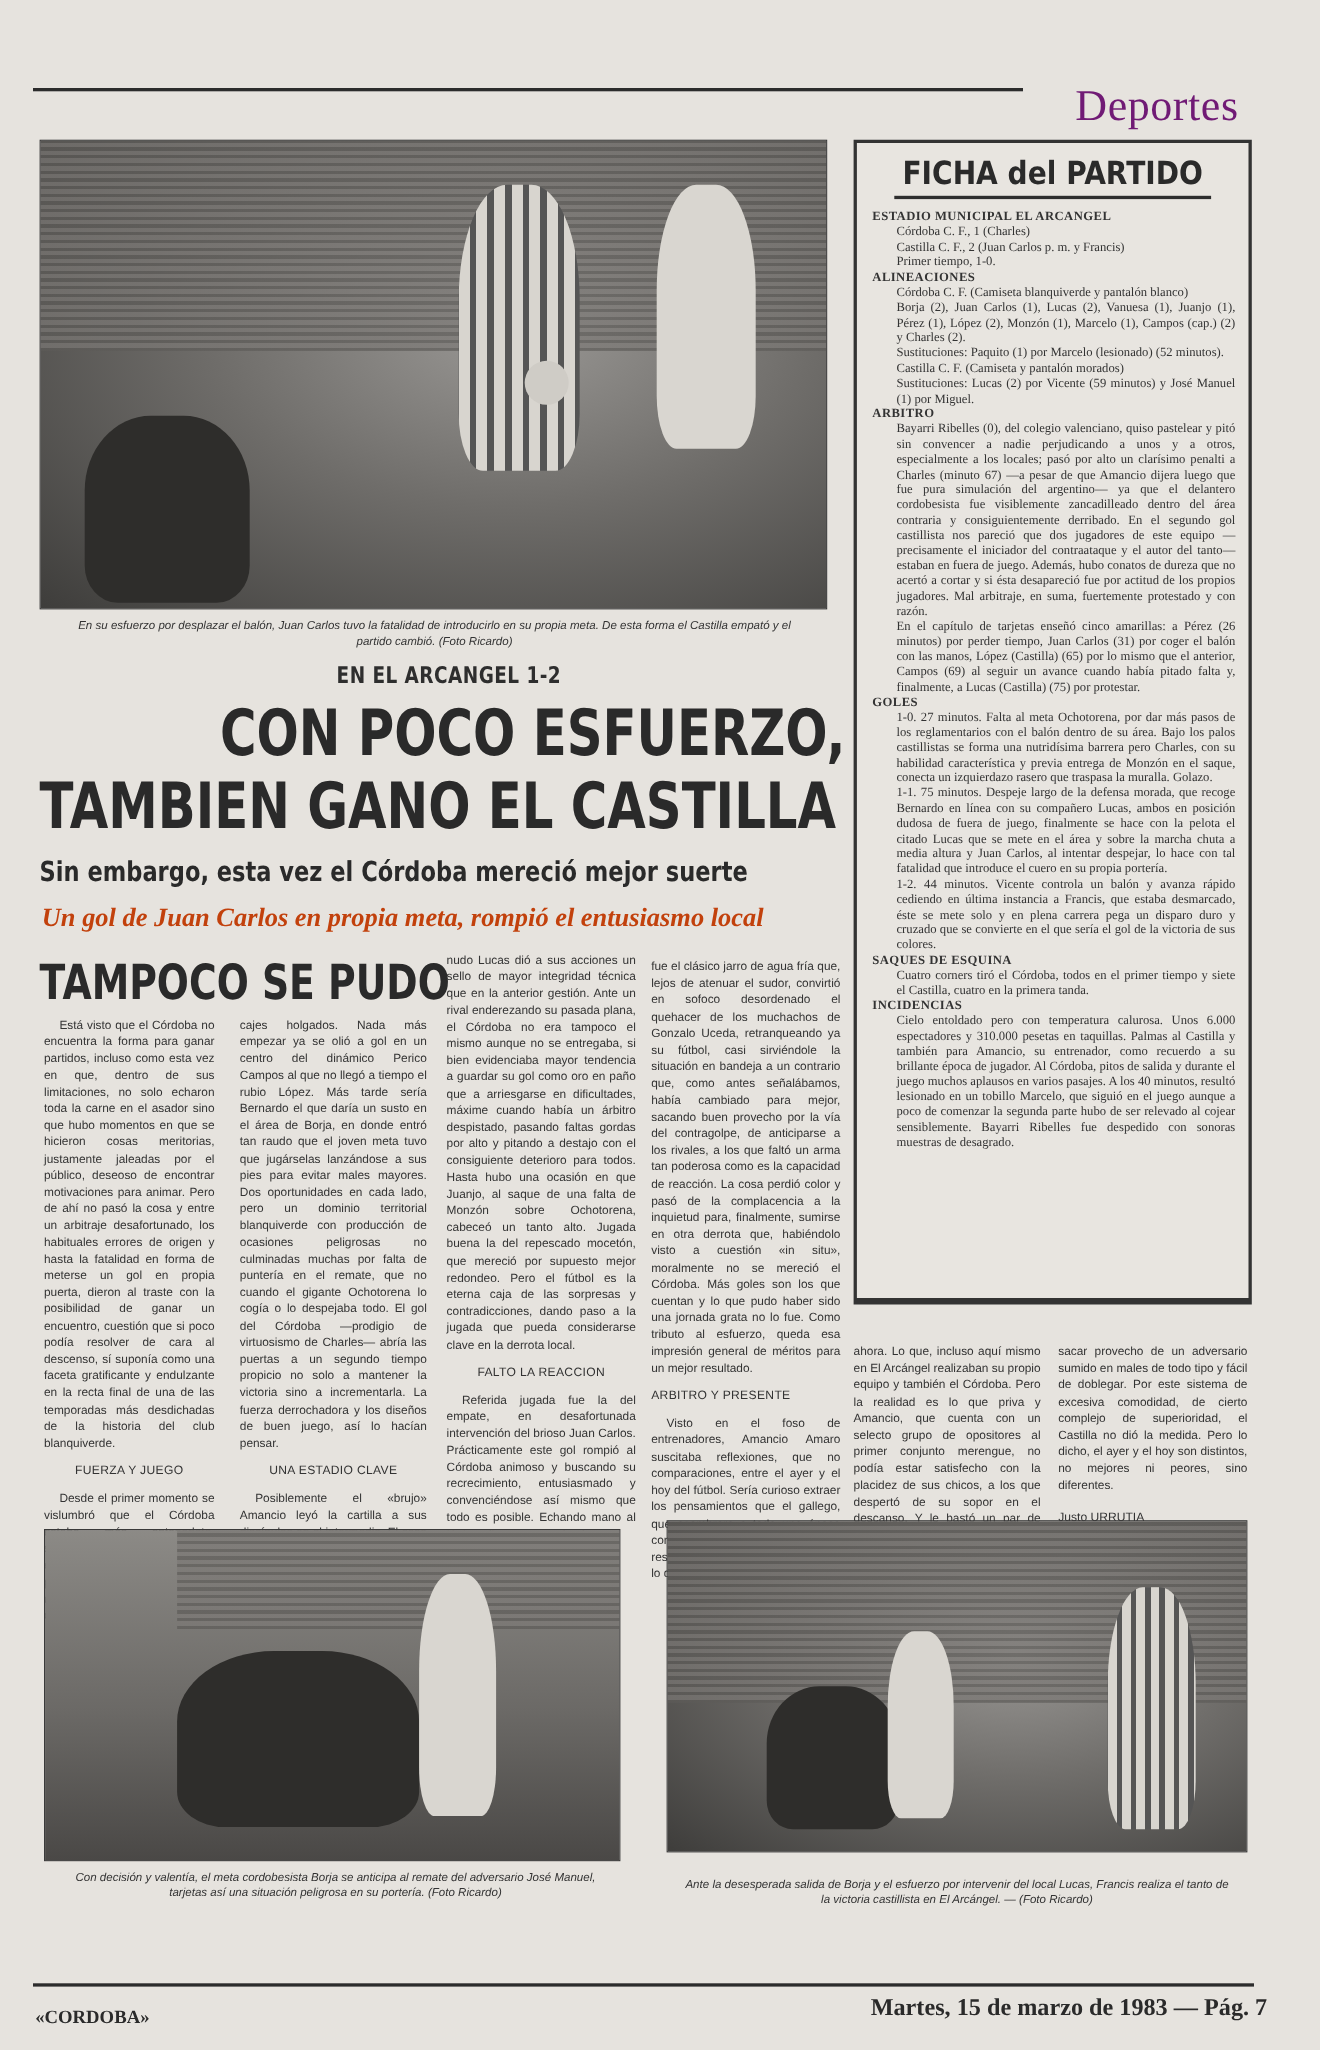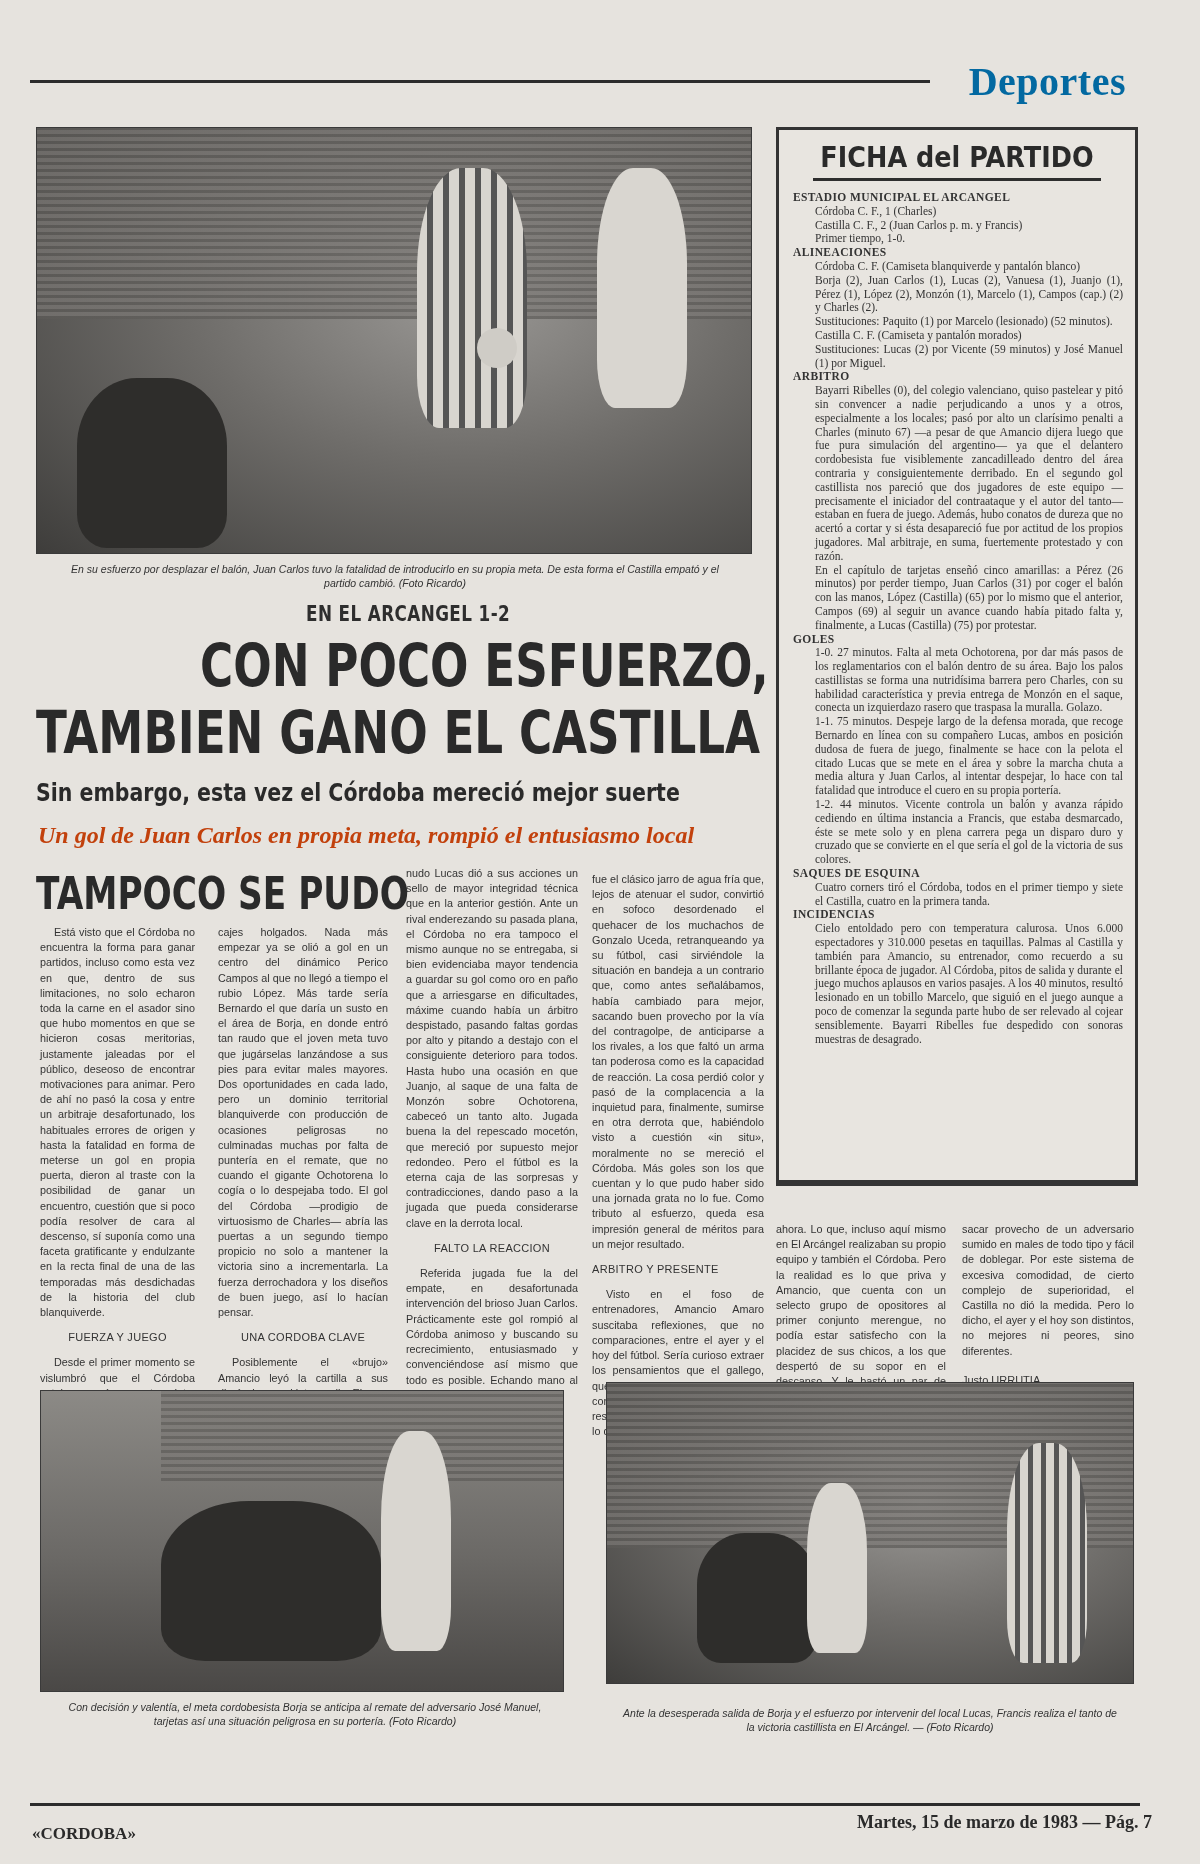--- a/index.html
+++ b/index.html
@@ -3,21 +3,21 @@
 <meta charset="utf-8">
 <style>
   html, body { margin: 0; padding: 0; }
   body {
     width: 1200px; height: 1864px; position: relative; overflow: hidden;
     background: #e6e3de;
     font-family: "DejaVu Sans", sans-serif; color: #2a2a2a;
   }
   .abs { position: absolute; }
   .rule-top { left: 30px; top: 80px; width: 900px; height: 3px; background: #2c2c2c; }
-  .section-title { right: 74px; top: 58px; font-family: "Liberation Serif", serif; font-size: 40px; font-weight: bold; color: #0369a1; letter-spacing: 0.5px; }
+  .section-title { right: 74px; top: 72px; font-family: "Liberation Serif", serif; font-size: 40px; font-weight: normal; color: #701a75; letter-spacing: 0.5px; }
   .photo {
     background:
       radial-gradient(ellipse at 60% 40%, #9a9895 0%, #6f6d6a 45%, #3e3d3b 100%);
     border: 1px solid #3a3a3a;
   }
   .photo .stands {
     position: absolute; left: 0; top: 0; right: 0; height: 45%;
     background: repeating-linear-gradient(0deg, #5d5b58 0 3px, #7b7875 3px 7px);
     opacity: 0.7;
   }
@@ -35,21 +35,21 @@
   .col .sub.left { text-align: left; }
   .byline { margin-top: 14px; font-size: 11px; }
   .ficha { left: 776px; top: 127px; width: 356px; height: 1050px; border: 3px solid #333; border-bottom-width: 6px; background: #e8e5e0; }
   .ficha-title { font-family: "DejaVu Sans", sans-serif; font-weight: bold; font-size: 29px; color: #2a2a2a; text-align: center; margin-top: 10px; transform: scaleX(0.88); }
   .ficha-title-rule { height: 3px; background: #2e2e2e; margin: 4px 34px 10px; }
   .ficha-body { font-family: "Liberation Serif", serif; font-size: 11.5px; line-height: 13.8px; color: #333; padding: 0 12px 0 14px; text-align: justify; }
   .ficha-body .label { font-weight: bold; letter-spacing: 0.4px; margin-left: 0; }
   .ficha-body .entry { margin-left: 22px; }
   .bottom-rule { left: 30px; top: 1803px; width: 1110px; height: 3px; background: #2c2c2c; }
   .footer-left { left: 32px; top: 1824px; font-family: "Liberation Serif", serif; font-weight: bold; font-size: 17px; color: #2a2a2a; }
-  .footer-right { right: 48px; top: 1812px; font-family: "Liberation Serif", serif; font-weight: bold; font-size: 18px; color: #2a2a2a; }
+  .footer-right { right: 48px; top: 1812px; font-family: "Liberation Serif", serif; font-weight: bold; font-size: 22px; color: #2a2a2a; }
 </style>
 </head>
 <body>
 
 <div class="abs rule-top"></div>
 <div class="abs section-title">Deportes</div>
 
 <div class="abs photo" style="left:36px; top:127px; width:714px; height:425px;">
   <div class="stands"></div>
   <div class="figure" style="left:40px; top:250px; width:150px; height:170px;"></div>
@@ -67,21 +67,21 @@
 <div class="abs tampoco" style="left:36px; top:868px;">TAMPOCO SE PUDO</div>
 
 <div class="abs col" style="left:40px; top:925px; width:155px;">
   <p>Está visto que el Córdoba no encuentra la forma para ganar partidos, incluso como esta vez en que, dentro de sus limitaciones, no solo echaron toda la carne en el asador sino que hubo momentos en que se hicieron cosas meritorias, justamente jaleadas por el público, deseoso de encontrar motivaciones para animar. Pero de ahí no pasó la cosa y entre un arbitraje desafortunado, los habituales errores de origen y hasta la fatalidad en forma de meterse un gol en propia puerta, dieron al traste con la posibilidad de ganar un encuentro, cuestión que si poco podía resolver de cara al descenso, sí suponía como una faceta gratificante y endulzante en la recta final de una de las temporadas más desdichadas de la historia del club blanquiverde.</p>
   <div class="sub">FUERZA Y JUEGO</div>
   <p>Desde el primer momento se vislumbró que el Córdoba estaba más entonadete, subiendo y bajando, moviendo el balón con cierta idea, presionando sobre la parcela de un Castilla aparentemente conformista, de mar</p>
 </div>
 
 <div class="abs col" style="left:218px; top:925px; width:170px;">
   <p style="text-indent:0">cajes holgados. Nada más empezar ya se olió a gol en un centro del dinámico Perico Campos al que no llegó a tiempo el rubio López. Más tarde sería Bernardo el que daría un susto en el área de Borja, en donde entró tan raudo que el joven meta tuvo que jugárselas lanzándose a sus pies para evitar males mayores. Dos oportunidades en cada lado, pero un dominio territorial blanquiverde con producción de ocasiones peligrosas no culminadas muchas por falta de puntería en el remate, que no cuando el gigante Ochotorena lo cogía o lo despejaba todo. El gol del Córdoba —prodigio de virtuosismo de Charles— abría las puertas a un segundo tiempo propicio no solo a mantener la victoria sino a incrementarla. La fuerza derrochadora y los diseños de buen juego, así lo hacían pensar.</p>
-  <div class="sub">UNA CORDOBA CLAVE</div>
+  <div class="sub">UNA ESTADIO CLAVE</div>
   <p>Posiblemente el «brujo» Amancio leyó la cartilla a sus discípulos en el intermedio. El caso es que el Castilla ya fue distinto. Corrió más, brujuleó más y con la entrada del me-</p>
 </div>
 
 <div class="abs col" style="left:406px; top:866px; width:172px;">
   <p style="text-indent:0">nudo Lucas dió a sus acciones un sello de mayor integridad técnica que en la anterior gestión. Ante un rival enderezando su pasada plana, el Córdoba no era tampoco el mismo aunque no se entregaba, si bien evidenciaba mayor tendencia a guardar su gol como oro en paño que a arriesgarse en dificultades, máxime cuando había un árbitro despistado, pasando faltas gordas por alto y pitando a destajo con el consiguiente deterioro para todos. Hasta hubo una ocasión en que Juanjo, al saque de una falta de Monzón sobre Ochotorena, cabeceó un tanto alto. Jugada buena la del repescado mocetón, que mereció por supuesto mejor redondeo. Pero el fútbol es la eterna caja de las sorpresas y contradicciones, dando paso a la jugada que pueda considerarse clave en la derrota local.</p>
   <div class="sub">FALTO LA REACCION</div>
   <p>Referida jugada fue la del empate, en desafortunada intervención del brioso Juan Carlos. Prácticamente este gol rompió al Córdoba animoso y buscando su recrecimiento, entusiasmado y convenciéndose así mismo que todo es posible. Echando mano al tópico, digamos que el gol</p>
 </div>
 
 <div class="abs col" style="left:592px; top:872px; width:172px;">

